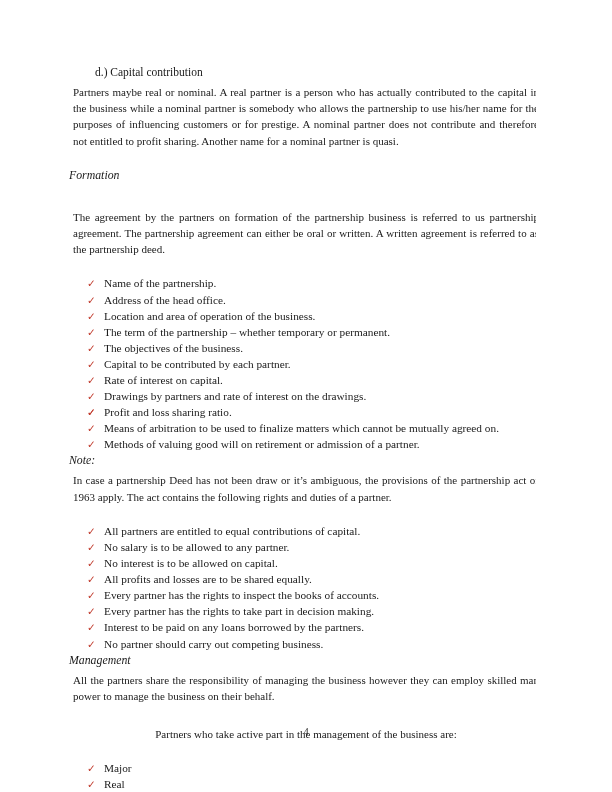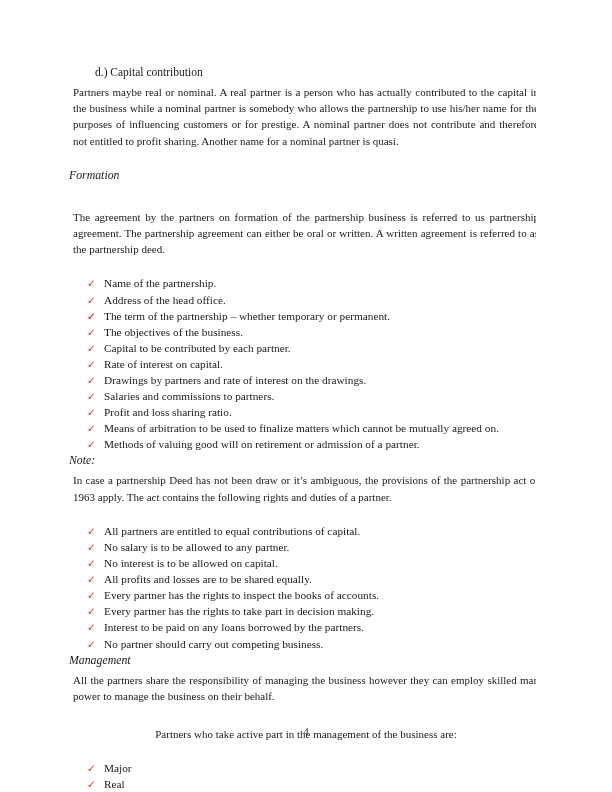--- a/index.html
+++ b/index.html
@@ -98,27 +98,27 @@
     <div class="heading">Formation</div>
 
     <div class="gap-lg"></div>
     <p class="body">The agreement by the partners on formation of the partnership business is referred to us partnership agreement. The partnership agreement can either be oral or written. A written agreement is referred to as the partnership deed.</p>
 
     <div class="gap-md"></div>
 
     <ul class="check-list">
       <li><span class="tick">✓</span><span>Name of the partnership.</span></li>
       <li><span class="tick">✓</span><span>Address of the head office.</span></li>
-      <li><span class="tick">✓</span></li>
+      <li><span class="tick">✓</span><span>Location and area of operation of the business.</span></li>
       <li><span class="tick">✓</span><span>The term of the partnership – whether temporary or permanent.</span></li>
       <li><span class="tick">✓</span><span>The objectives of the business.</span></li>
       <li><span class="tick">✓</span><span>Capital to be contributed by each partner.</span></li>
       <li><span class="tick">✓</span><span>Rate of interest on capital.</span></li>
       <li><span class="tick">✓</span><span>Drawings by partners and rate of interest on the drawings.</span></li>
-      <li><span class="tick">✓</span><span>Salaries and commissions to partners.</span></li>
+      <li><span class="tick">✓</span></li>
       <li><span class="tick">✓</span><span>Profit and loss sharing ratio.</span></li>
       <li><span class="tick">✓</span><span>Means of arbitration to be used to finalize matters which cannot be mutually agreed on.</span></li>
       <li><span class="tick">✓</span><span>Methods of valuing good will on retirement or admission of a partner.</span></li>
     </ul>
 
     <div class="heading">Note:</div>
     <p class="body">In case a partnership Deed has not been draw or it’s ambiguous, the provisions of the partnership act of 1963 apply. The act contains the following rights and duties of a partner.</p>
 
     <div class="gap-md"></div>
 

